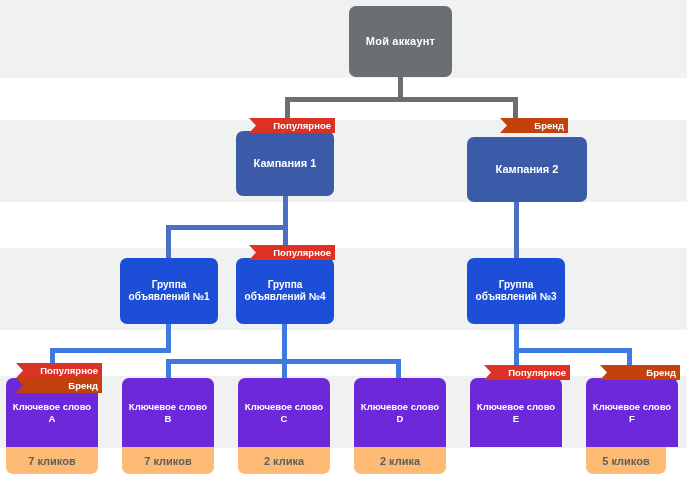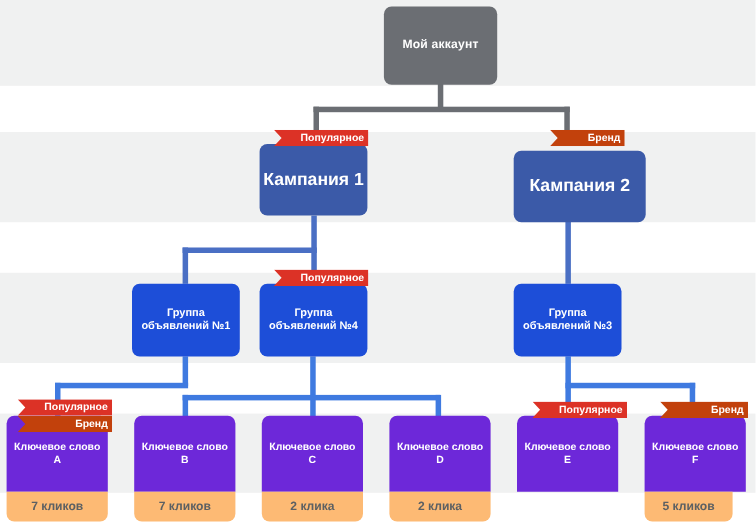--- a/index.html
+++ b/index.html
@@ -56,21 +56,21 @@
     z-index: 5;
   }
 
   .node-root {
     background: #6b6e73;
     font-size: 11px;
     letter-spacing: 0.2px;
   }
   .node-campaign {
     background: #3b5aa8;
-    font-size: 16px;
+    font-size: 11px;
   }
   .node-adgroup {
     background: #1d4ed8;
     font-size: 10px;
   }
   .node-keyword {
     background: #6d28d9;
     font-size: 9.5px;
     border-bottom-left-radius: 0;
     border-bottom-right-radius: 0;

